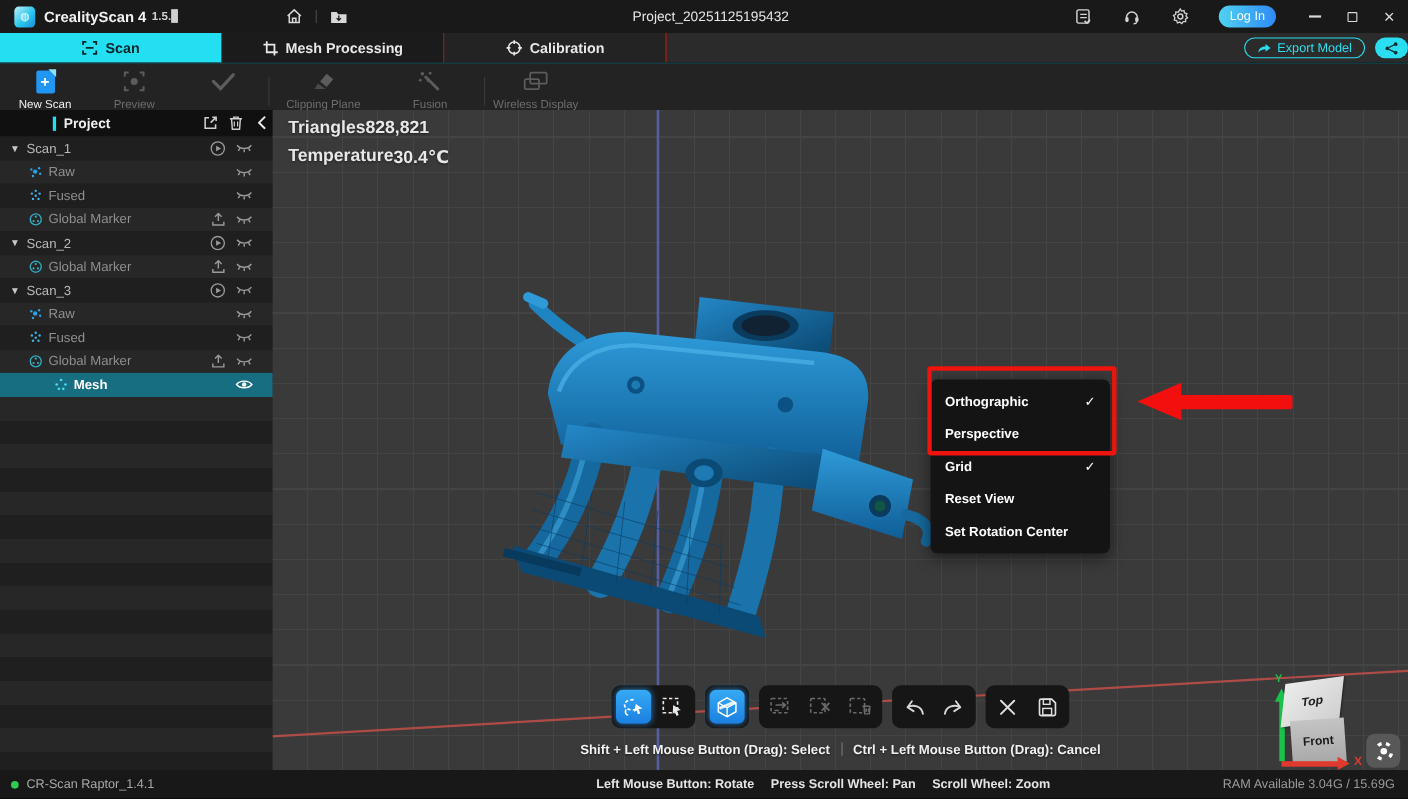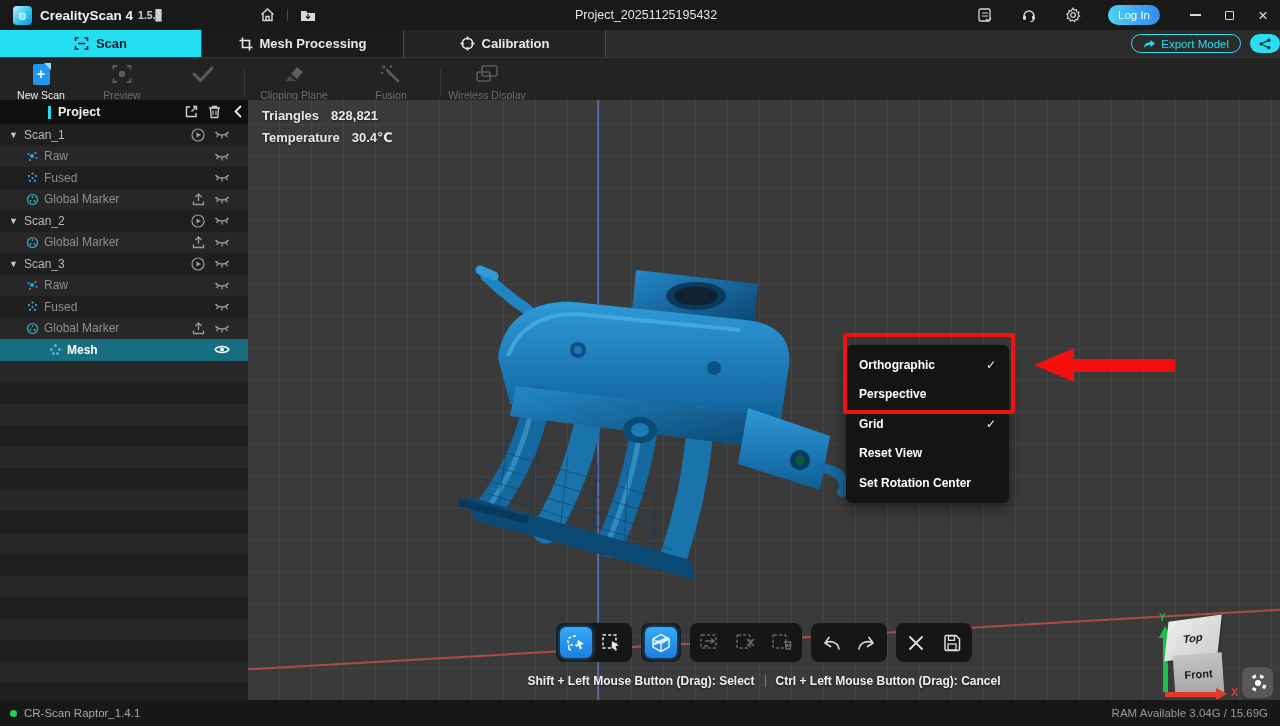--- a/index.html
+++ b/index.html
@@ -65,21 +65,21 @@
       background:repeating-linear-gradient(180deg,#272727 0 21.5px,#1f1f1f 21.5px 43px); }
 
   
   .viewport { position:absolute; left:248px; top:100px; width:1032px; height:600px; background-color:#3a3a3a;
       background-image:repeating-linear-gradient(0deg,transparent 0 31px,#444 31px 32px),
                        repeating-linear-gradient(90deg,transparent 0 31px,#454545 31px 32px);
       overflow:hidden; }
   .axis-z { position:absolute; left:349px; top:0; width:1.5px; height:600px; background:rgba(100,120,230,.65); }
   .axis-x { position:absolute; left:-12px; top:569px; width:1070px; height:1.5px; background:rgba(205,80,75,.8); transform:rotate(-3.3deg); transform-origin:left center; }
   .vp-stats { position:absolute; left:14px; top:8px; }
-  .vp-stat { display:flex; gap:12px; font-size:13px; font-weight:bold; color:#e8e8e8; margin-bottom:7px; text-shadow:0 1px 2px rgba(0,0,0,.5); }
+  .vp-stat { display:flex; font-size:16px; font-weight:bold; color:#e8e8e8; margin-bottom:7px; text-shadow:0 1px 2px rgba(0,0,0,.5); }
 
   .model { position:absolute; left:180px; top:158px; }
 
   
   .ctx-menu { position:absolute; left:598px; top:245px; width:163px; background:#141414; border-radius:6px; padding:5px 0; box-shadow:0 4px 14px rgba(0,0,0,.5); }
   .ctx-item { height:29.5px; display:flex; align-items:center; padding:0 13px; color:#fff; font-size:12px; font-weight:600; position:relative; }
   .ctx-check { position:absolute; right:13px; color:#fff; font-size:12px; }
   .ann-rect { position:absolute; left:595px; top:233px; width:172px; height:81px; border:4px solid #ee140d; border-radius:3px; }
   .ann-arrow-body { position:absolute; left:824px; top:259px; width:103px; height:13px; background:#f40f0f; border-radius:2px; }
   .ann-arrow-head { position:absolute; left:786px; top:248px; width:0; height:0; border-top:17px solid transparent; border-bottom:17px solid transparent; border-right:40px solid #f40f0f; }
@@ -700,14 +700,19 @@
   <div class="ann-rect"></div>
   <div class="ann-arrow-body"></div>
   <div class="ann-arrow-head"></div>
 </div>
 
 <div class="statusbar">
   <div class="st-left">
     <span class="st-dot"></span>
     <span>CR-Scan Raptor_1.4.1</span>
   </div>
+  <div class="st-center">
+    <span>Left Mouse Button: Rotate</span>
+    <span>Press Scroll Wheel: Pan</span>
+    <span>Scroll Wheel: Zoom</span>
+  </div>
   <div class="st-right">RAM Available 3.04G / 15.69G</div>
 </div>
 
 </body></html>

